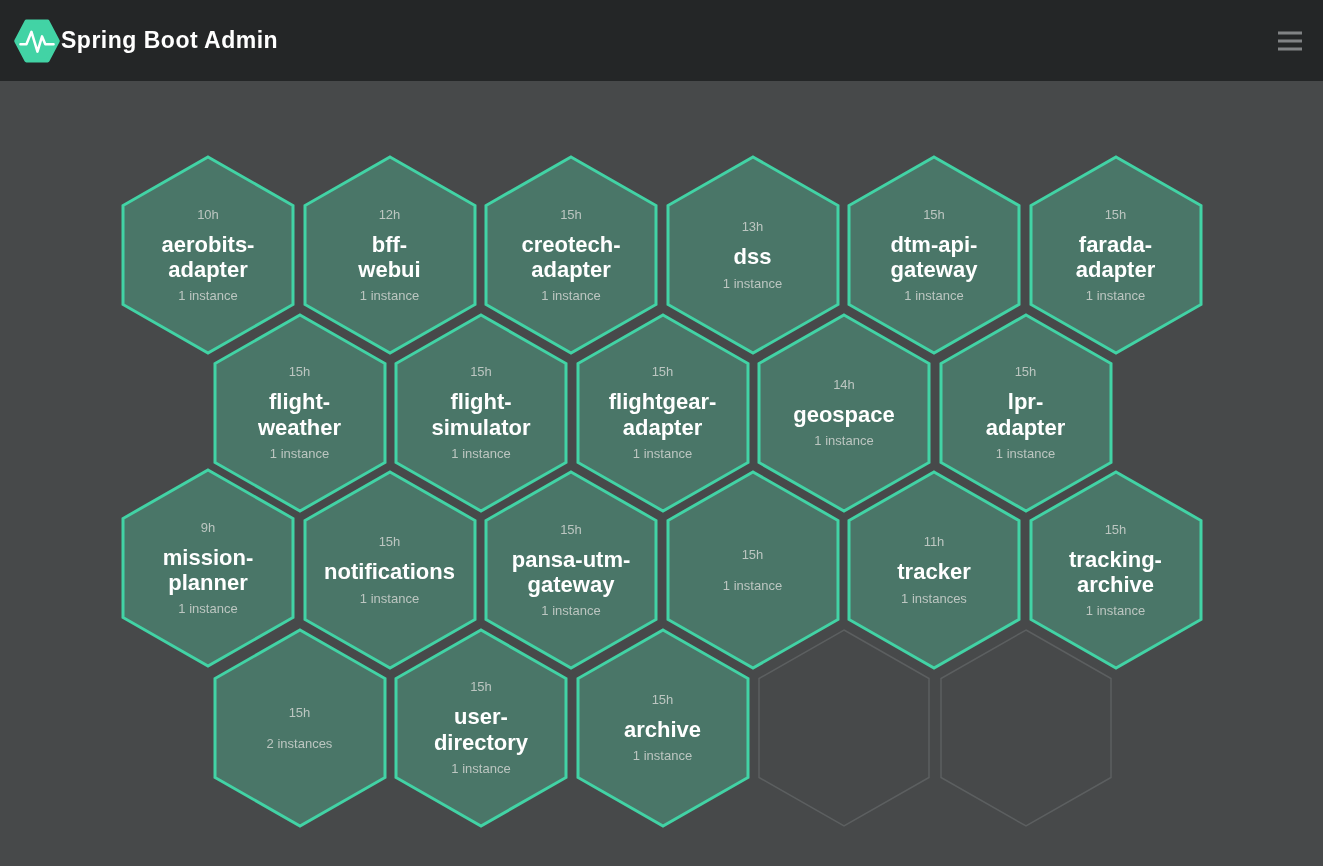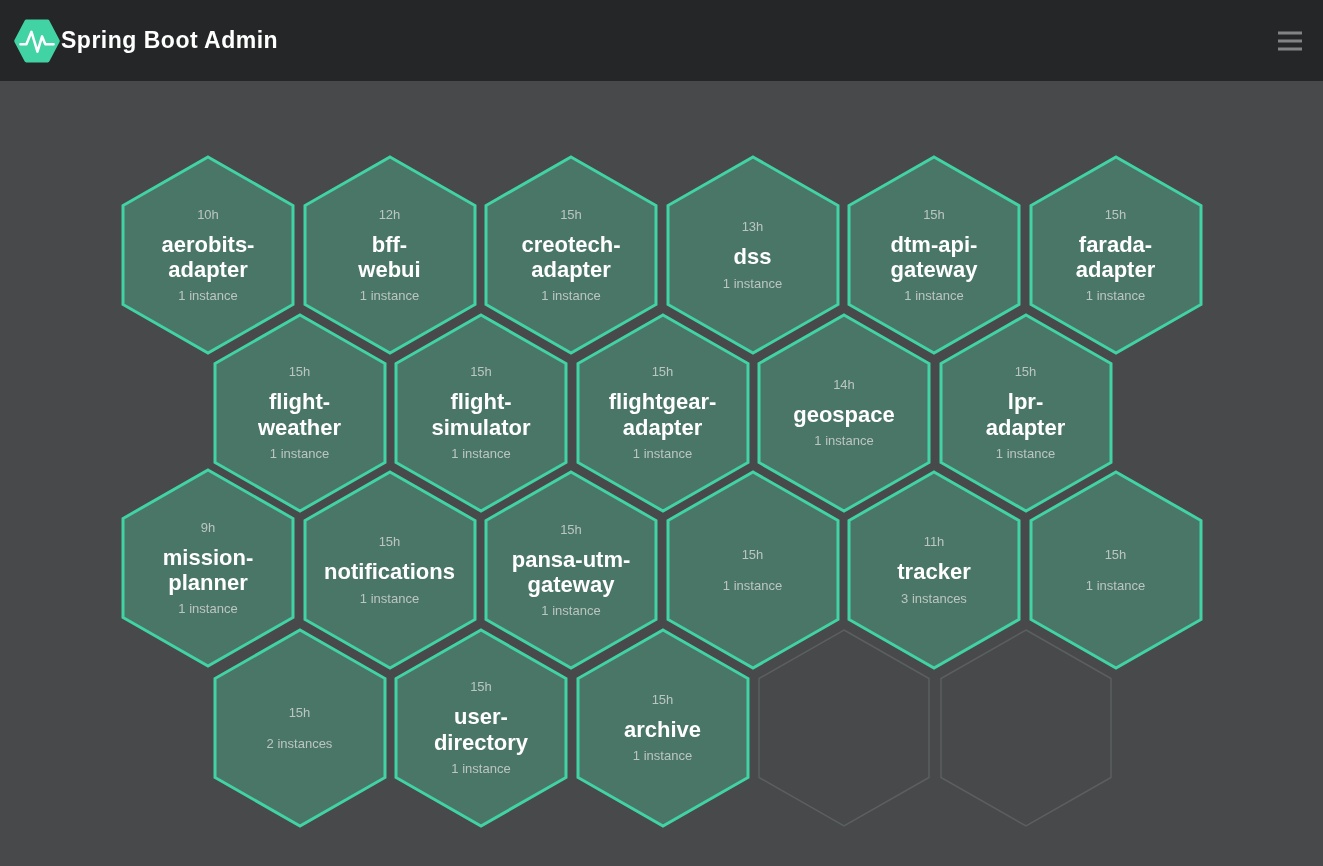--- a/index.html
+++ b/index.html
@@ -290,29 +290,33 @@
     </div>
     <div class="hex" style="left: 847px; top: 470px;">
       <svg viewBox="0 0 174 200" width="174" height="200">
         <polygon points="87,2 172,50.5 172,149.5 87,198 2,149.5 2,50.5" fill="#4a7668" stroke="#42d3a5" stroke-width="3"></polygon>
       </svg>
       <div class="hex-content">
         <div class="hex-uptime">11h</div>
         <div class="hex-name">
           <div>tracker</div>
         </div>
-        <div class="hex-instances">3 instances</div>
+        <div class="hex-instances">1 instances</div>
       </div>
     </div>
     <div class="hex" style="left: 1028.5px; top: 470px;">
       <svg viewBox="0 0 174 200" width="174" height="200">
         <polygon points="87,2 172,50.5 172,149.5 87,198 2,149.5 2,50.5" fill="#4a7668" stroke="#42d3a5" stroke-width="3"></polygon>
       </svg>
       <div class="hex-content">
         <div class="hex-uptime">15h</div>
+        <div class="hex-name">
+          <div>tracking-</div>
+          <div>archive</div>
+        </div>
         <div class="hex-instances">1 instance</div>
       </div>
     </div>
     <div class="hex" style="left: 212.5px; top: 627.5px;">
       <svg viewBox="0 0 174 200" width="174" height="200">
         <polygon points="87,2 172,50.5 172,149.5 87,198 2,149.5 2,50.5" fill="#4a7668" stroke="#42d3a5" stroke-width="3"></polygon>
       </svg>
       <div class="hex-content">
         <div class="hex-uptime">15h</div>
         <div class="hex-instances">2 instances</div>

